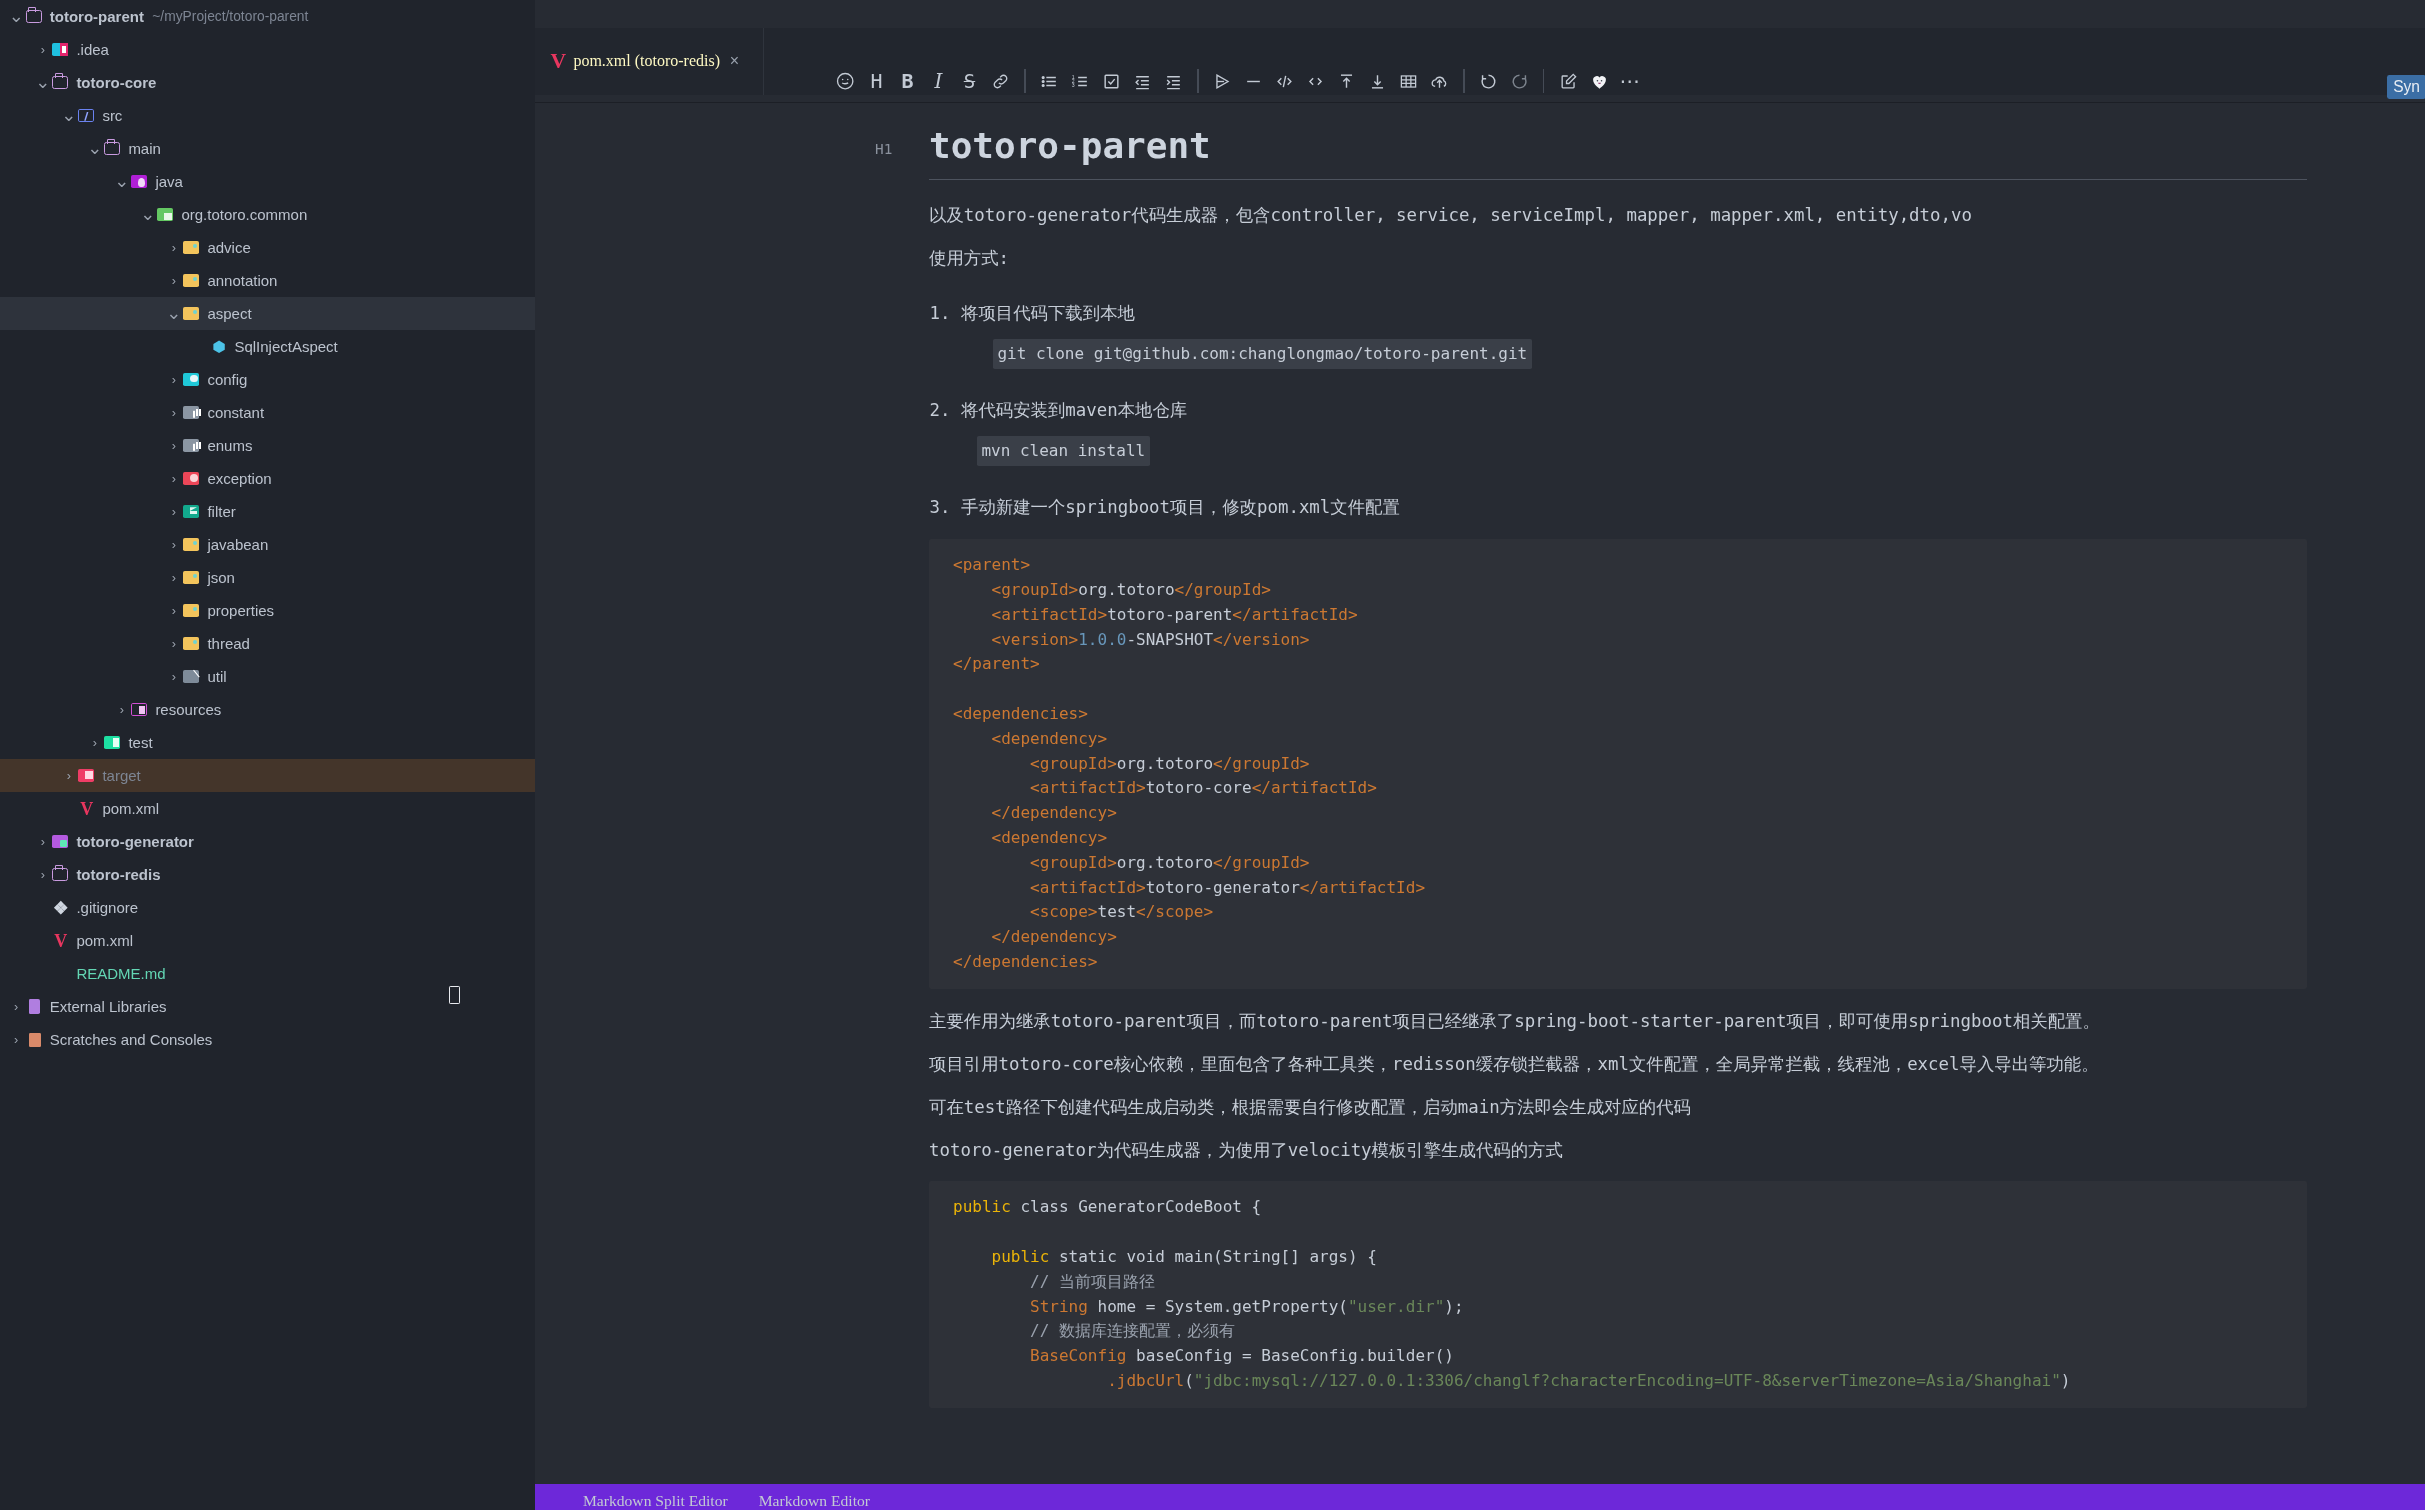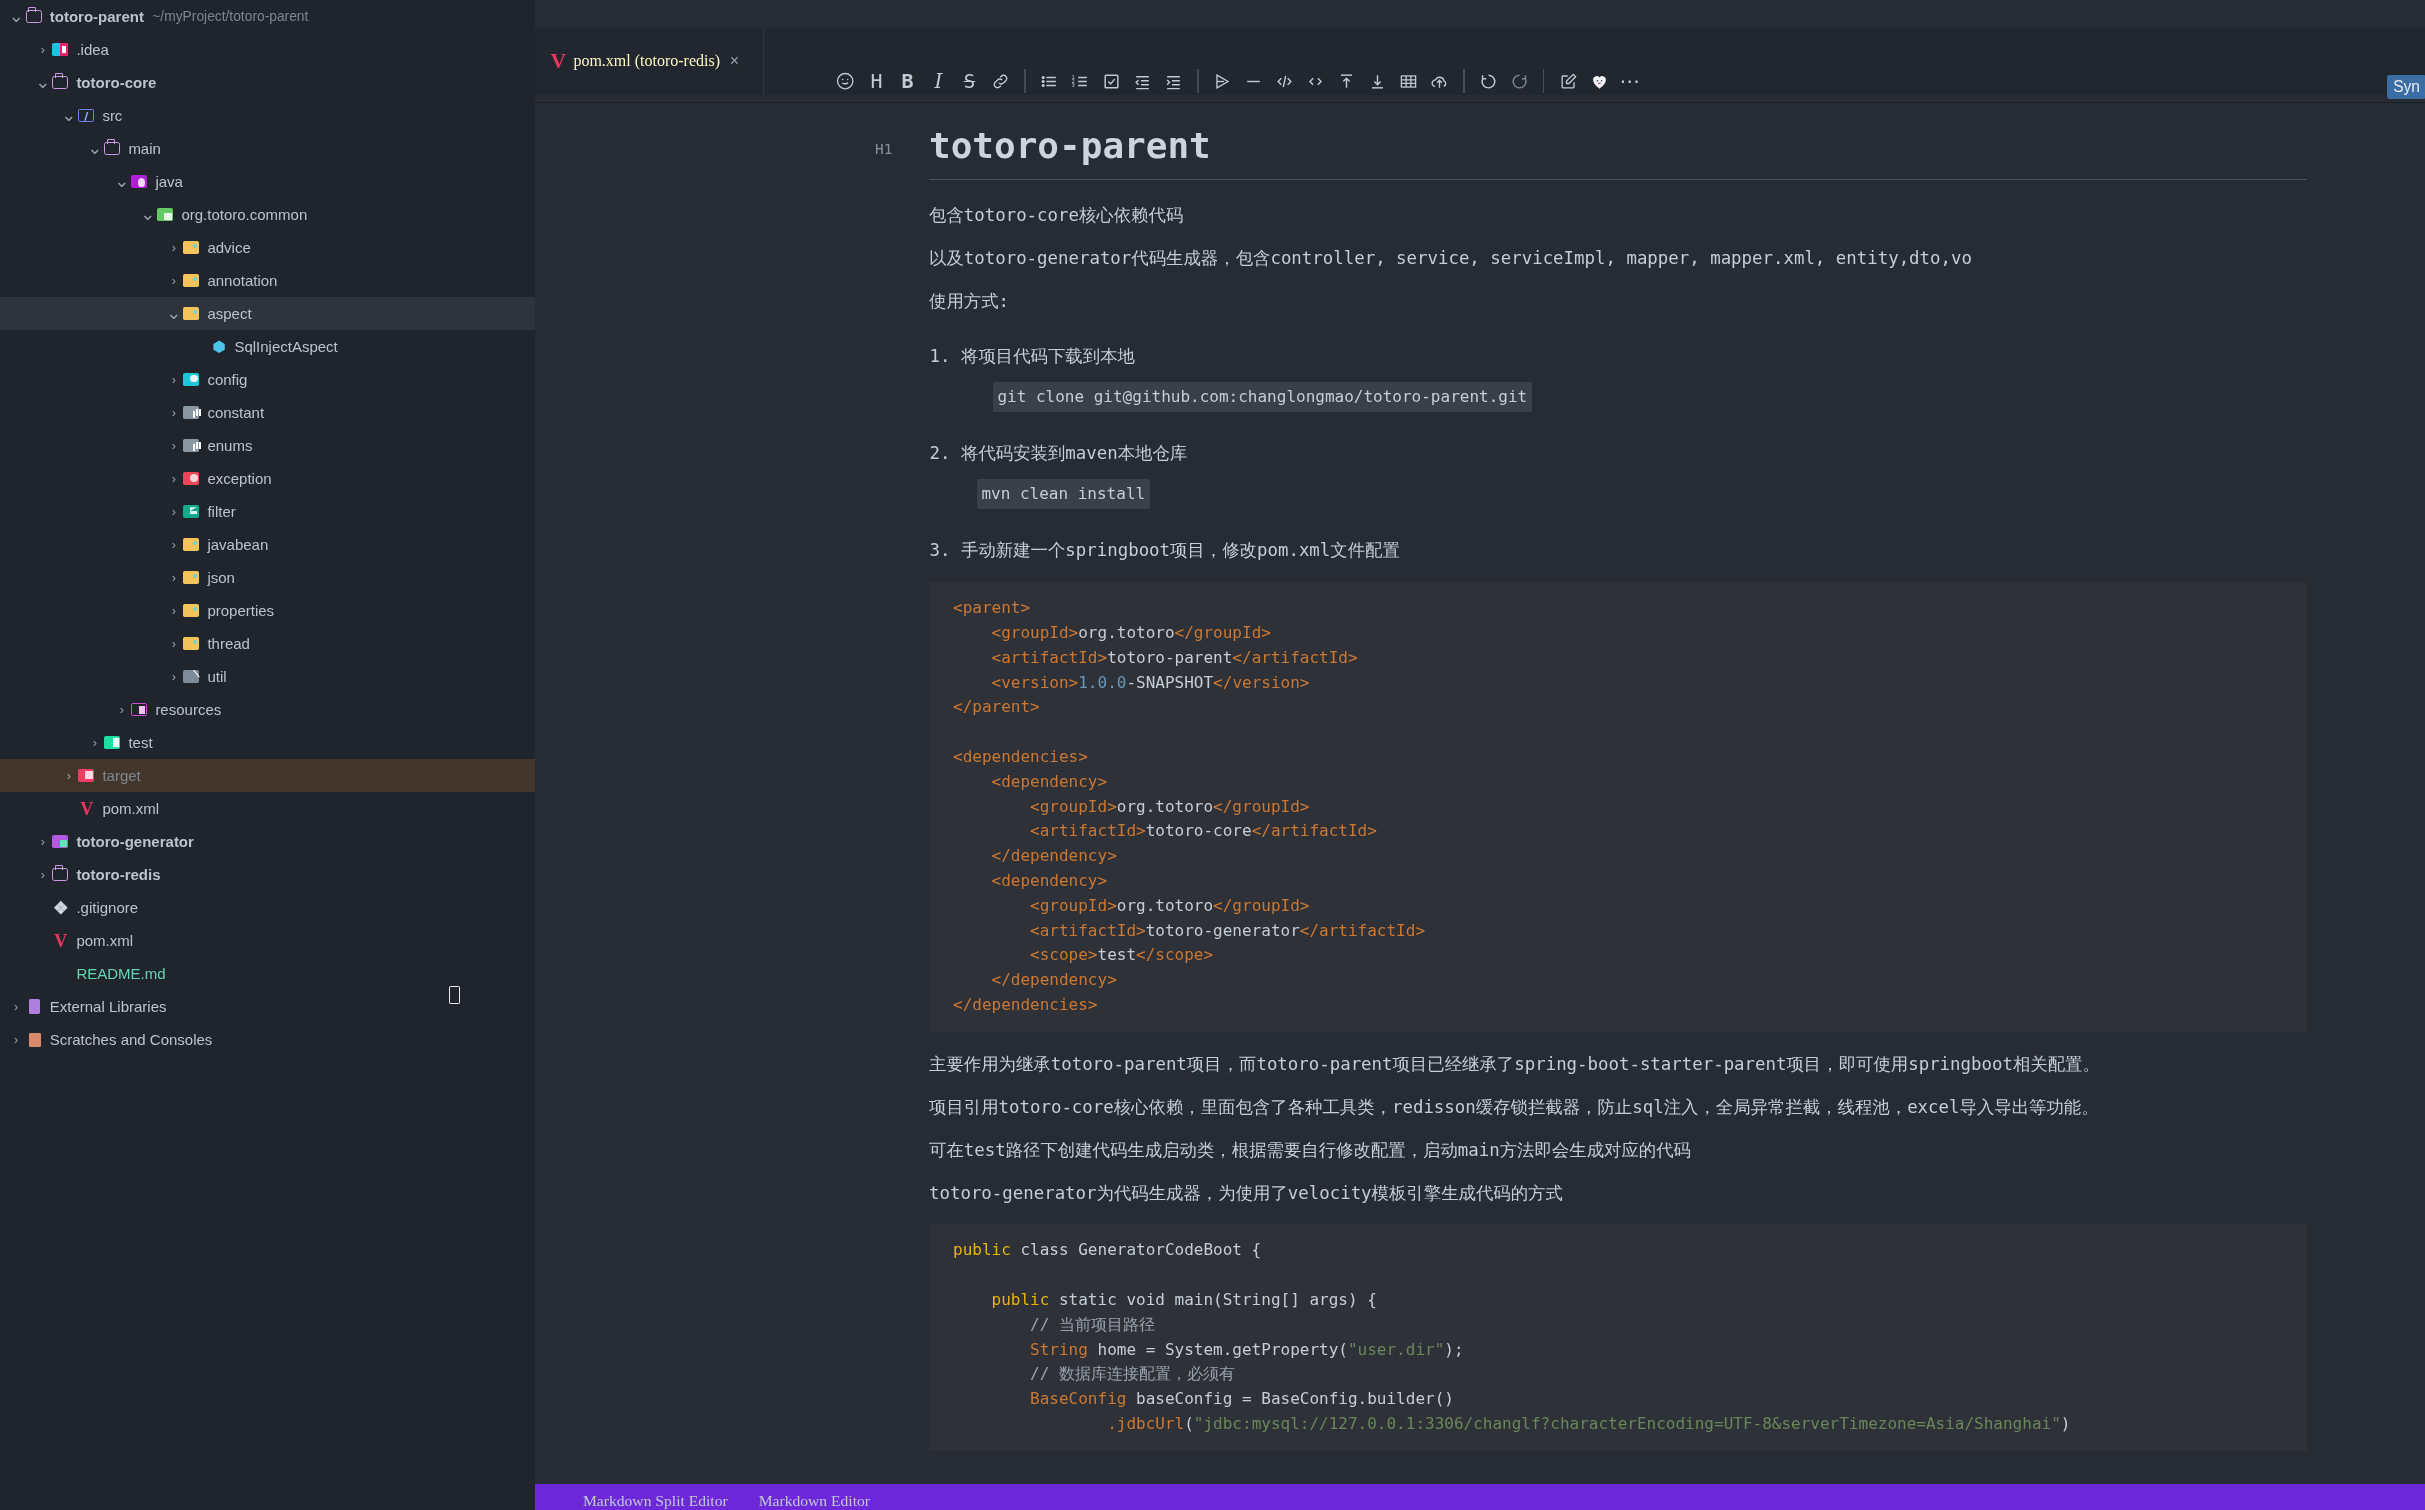--- a/index.html
+++ b/index.html
@@ -527,21 +527,20 @@
     <div class="divider"></div>
     <div class="sync-badge">Syn</div>
 
     <div class="preview">
       <div class="md">
         <div style="position:relative;">
           <span class="h1-mark">H1</span>
           <h1 class="mdh1">totoro-parent</h1>
         </div>
 
-        <p>包含totoro-core核心依赖代码</p>
         <p>以及totoro-generator代码生成器，包含controller, service, serviceImpl, mapper, mapper.xml, entity,dto,vo</p>
         <p>使用方式:</p>
 
         <ol id="usage-list">
             <li><span>将项目代码下载到本地</span><div style="margin: 10.8px 0px 8.4px 15.6px; padding-left: 16px;"><code class="inline">git clone git@github.com:changlongmao/totoro-parent.git</code></div></li>
             <li><span>将代码安装到maven本地仓库</span><div style="margin: 10.8px 0px 8.4px 15.6px;"><code class="inline">mvn clean install</code></div></li>
             <li><span>手动新建一个springboot项目，修改pom.xml文件配置</span></li>
           </ol>
 
         <div class="codeblock" id="xmlblock"><span class="tagc">&lt;parent&gt;</span>
@@ -556,21 +555,21 @@
         <span class="tagc">&lt;artifactId&gt;</span>totoro-core<span class="tagc">&lt;/artifactId&gt;</span>
     <span class="tagc">&lt;/dependency&gt;</span>
     <span class="tagc">&lt;dependency&gt;</span>
         <span class="tagc">&lt;groupId&gt;</span>org.totoro<span class="tagc">&lt;/groupId&gt;</span>
         <span class="tagc">&lt;artifactId&gt;</span>totoro-generator<span class="tagc">&lt;/artifactId&gt;</span>
         <span class="tagc">&lt;scope&gt;</span>test<span class="tagc">&lt;/scope&gt;</span>
     <span class="tagc">&lt;/dependency&gt;</span>
 <span class="tagc">&lt;/dependencies&gt;</span></div>
 
         <p>主要作用为继承totoro-parent项目，而totoro-parent项目已经继承了spring-boot-starter-parent项目，即可使用springboot相关配置。</p>
-        <p>项目引用totoro-core核心依赖，里面包含了各种工具类，redisson缓存锁拦截器，防止sql注入，全局异常拦截，线程池，excel导入导出等功能。</p>
+        <p>项目引用totoro-core核心依赖，里面包含了各种工具类，redisson缓存锁拦截器，xml文件配置，全局异常拦截，线程池，excel导入导出等功能。</p>
         <p>可在test路径下创建代码生成启动类，根据需要自行修改配置，启动main方法即会生成对应的代码</p>
         <p>totoro-generator为代码生成器，为使用了velocity模板引擎生成代码的方式</p>
 
         <div class="codeblock" id="javablock"><span class="kw">public</span> class GeneratorCodeBoot {
 
     <span class="kw">public</span> static void main(String[] args) {
         <span class="cmt">// 当前项目路径</span>
         <span class="typ">String</span> home = System.getProperty(<span class="str">"user.dir"</span>);
         <span class="cmt">// 数据库连接配置，必须有</span>
         <span class="typ">BaseConfig</span> baseConfig = BaseConfig.builder()

